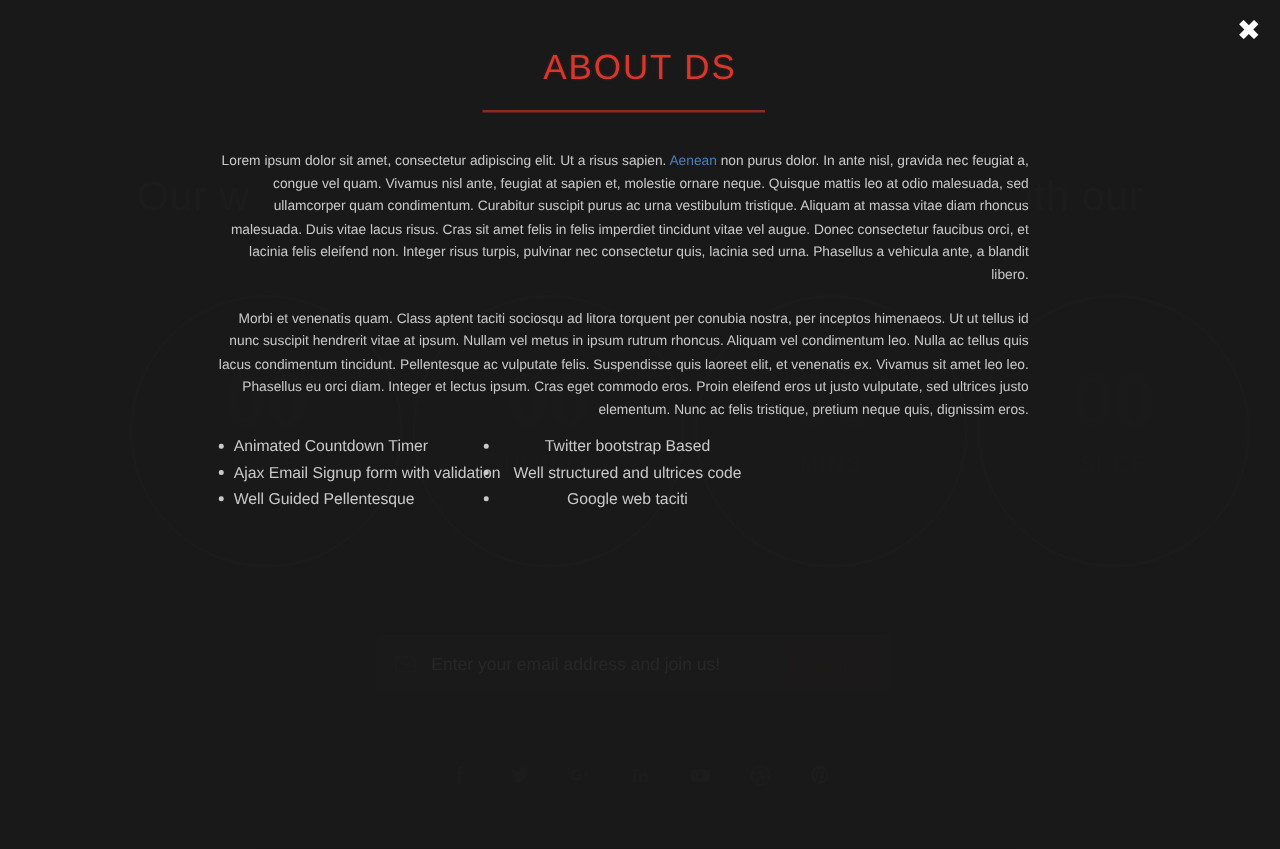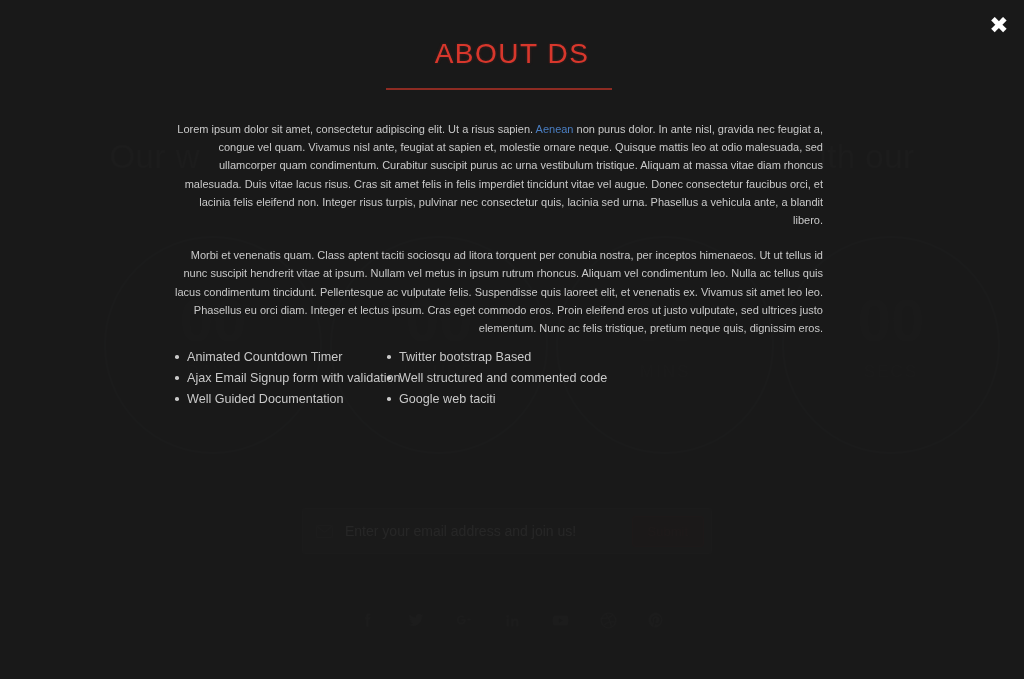--- a/index.html
+++ b/index.html
@@ -248,21 +248,21 @@
     position: absolute;
     top: 350px;
     left: 173px;
     width: 660px;
     display: flex;
   }
   .feature-col {
     box-sizing: border-box;
   }
   .feature-col.col-1 { width: 212px; }
-  .feature-col.col-2 { width: 220px; }
+  .feature-col.col-2 { width: 220px; text-align: center; }
   .feature-col.col-3 { width: 228px; }
 
   .feature-list {
     list-style: none;
     margin: 0;
     padding: 0;
   }
   .feature-item {
     position: relative;
     padding-left: 14px;
@@ -385,28 +385,28 @@
 
         <p class="para">Morbi et venenatis quam. Class aptent taciti sociosqu ad litora torquent per conubia nostra, per inceptos himenaeos. Ut ut tellus id nunc suscipit hendrerit vitae at ipsum. Nullam vel metus in ipsum rutrum rhoncus. Aliquam vel condimentum leo. Nulla ac tellus quis lacus condimentum tincidunt. Pellentesque ac vulputate felis. Suspendisse quis laoreet elit, et venenatis ex. Vivamus sit amet leo leo. Phasellus eu orci diam. Integer et lectus ipsum. Cras eget commodo eros. Proin eleifend eros ut justo vulputate, sed ultrices justo elementum. Nunc ac felis tristique, pretium neque quis, dignissim eros.</p>
       </div>
 
       <div class="features">
 
         <div class="feature-col col-1">
           <ul class="feature-list">
             <li class="feature-item">Animated Countdown Timer</li>
             <li class="feature-item">Ajax Email Signup form with validation</li>
-            <li class="feature-item">Well Guided Documentation</li>
+            <li class="feature-item">Well Guided Pellentesque</li>
           </ul>
         </div>
 
         <div class="feature-col col-2">
           <ul class="feature-list">
             <li class="feature-item">Twitter bootstrap Based</li>
-            <li class="feature-item">Well structured and commented code</li>
+            <li class="feature-item">Well structured and ultrices code</li>
             <li class="feature-item">Google web taciti</li>
           </ul>
         </div>
 
         <div class="feature-col col-3">
           <ul class="feature-list">
           </ul>
         </div>
 
       </div>

